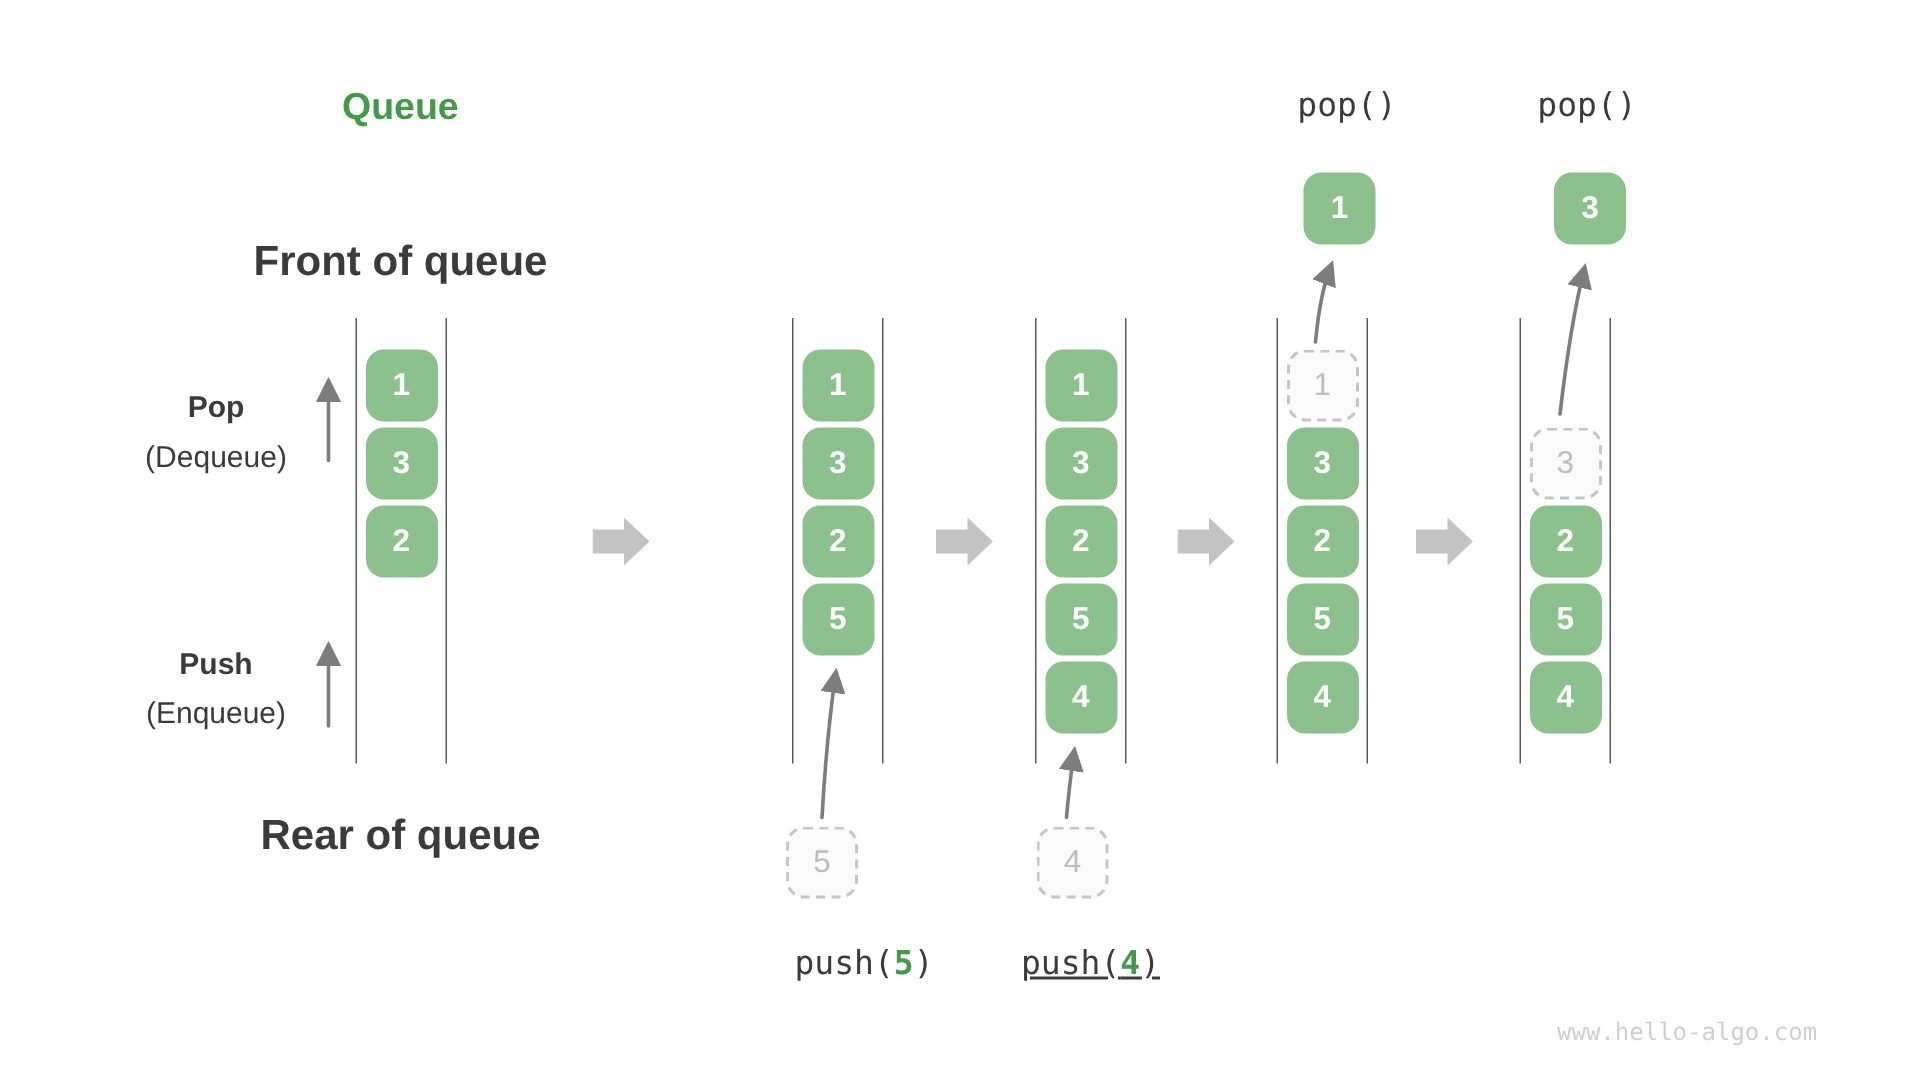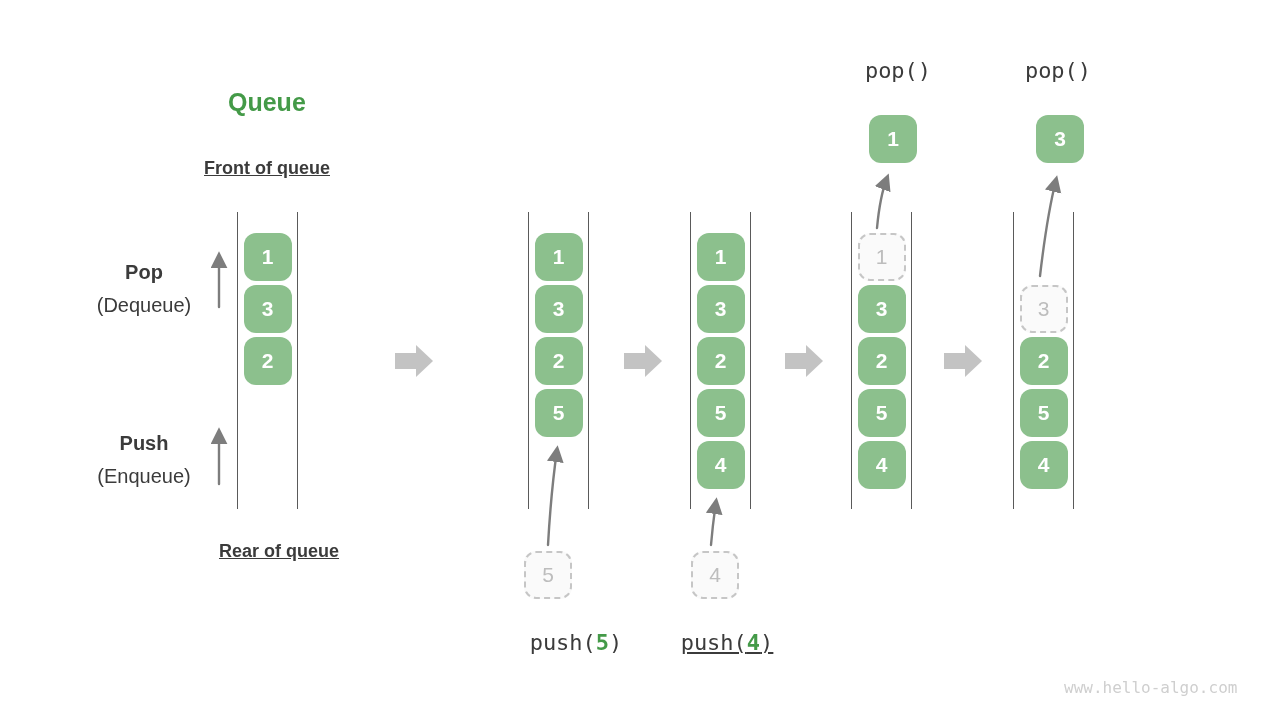--- a/index.html
+++ b/index.html
@@ -13,25 +13,25 @@
     --ghost-fill:#fafafa;
     --ghost-text:#bdbdbd;
     --watermark:#cfcfcf;
   }
   *{box-sizing:border-box;}
   html,body{margin:0;padding:0;background:#fff;}
   body{width:1280px;height:720px;font-family:"Liberation Sans",sans-serif;}
   .canvas{position:relative;width:1280px;height:720px;overflow:hidden;background:#ffffff;}
   .abs{position:absolute;}
 
-  .title{left:228px;top:57px;font-size:25px;font-weight:bold;color:var(--accent);margin-top:31px;}
+  .title{left:228px;top:57px;font-size:25px;font-weight:bold;color:var(--accent);}
   .center-x{transform:translateX(-50%);white-space:nowrap;}
-  .flow-label{font-size:18px;font-weight:bold;color:var(--ink);text-decoration:underline;}
+  .flow-label{font-size:28px;font-weight:bold;color:var(--ink);}
   .front-label{left:267px;top:158px;}
-  .rear-label{left:279px;top:541px;}
+  .rear-label{left:267px;top:541px;}
 
   .side-block{text-align:center;color:var(--ink);font-size:20px;line-height:33px;}
   .side-block .op-name{font-weight:bold;}
   .pop-block{left:144px;top:256px;}
   .push-block{left:144px;top:427px;}
 
   .track{width:61px;height:297px;top:212px;border-left:1.5px solid var(--line);border-right:1.5px solid var(--line);}
   .cell{width:48px;height:48px;border-radius:12px;background:var(--cell);color:#fff;
         font-size:21px;font-weight:bold;display:flex;align-items:center;justify-content:center;}
   .cell.ghost{background:var(--ghost-fill);border:2px dashed var(--ghost-border);color:var(--ghost-text);font-weight:normal;}
@@ -39,21 +39,21 @@
   .op-label{font-family:"DejaVu Sans Mono",monospace;font-size:22px;color:var(--ink);
             transform:translateX(-50%);white-space:nowrap;}
   .op-label .accent{color:var(--accent);font-weight:bold;}
 
   .overlay{left:0;top:0;pointer-events:none;}
   .flow-arrow{stroke:var(--arrow);stroke-width:2.4;fill:none;stroke-linecap:round;}
   .arrow-head{fill:var(--arrow);}
   .step-arrow{top:345px;}
   .step-arrow-shape{fill:var(--step);}
 
-  .watermark{left:1064px;top:678px;font-family:"DejaVu Sans Mono",monospace;font-size:16px;color:var(--watermark);}
+  .watermark{left:1038px;top:678px;font-family:"DejaVu Sans Mono",monospace;font-size:16px;color:var(--watermark);}
 </style>
 </head>
 <body>
 
 <div class="canvas">
 
   <div class="abs title">Queue</div>
 
   <div class="abs center-x flow-label front-label">Front of queue</div>
   <div class="abs center-x flow-label rear-label">Rear of queue</div>

